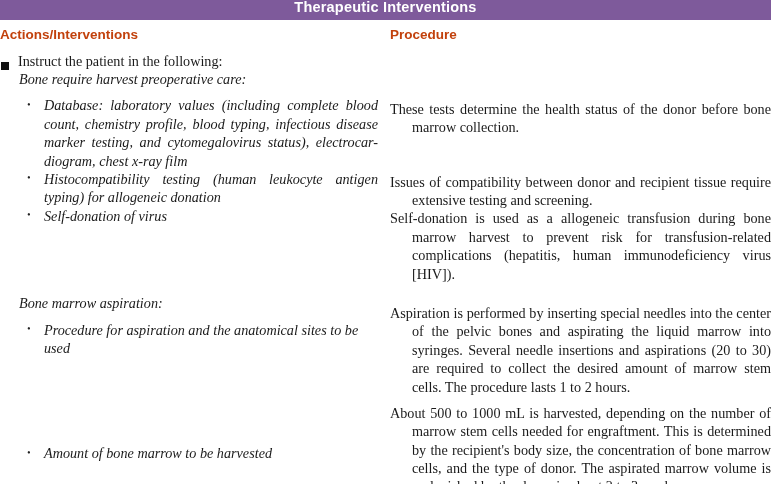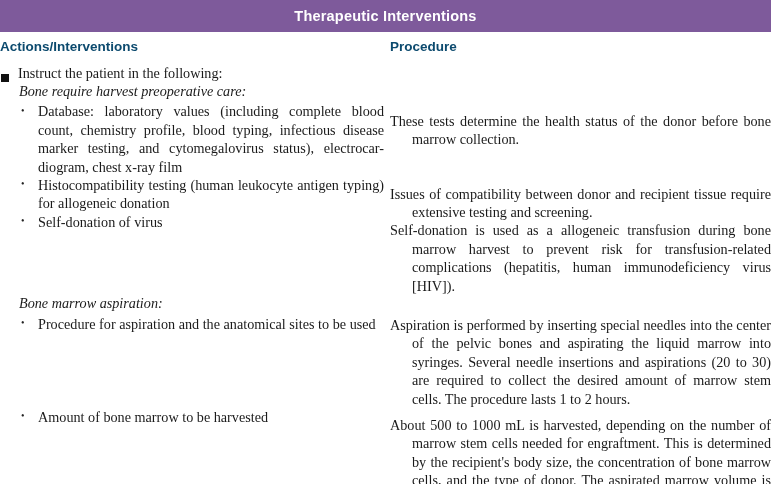--- a/index.html
+++ b/index.html
@@ -12,24 +12,23 @@
     width: 771px;
     height: 484px;
     font-family: "Liberation Serif", serif;
     color: #1a1a1a;
     overflow: hidden;
     position: relative;
   }
 
   
   .title-bar {
-    height: 32px;
+    height: 20px;
     background: #7e5a9b;
     display: flex;
-    align-items: center;
     justify-content: center;
     width: 771px;
     box-sizing: border-box;
   }
   .title-bar .title-text {
     font-family: "Liberation Sans", sans-serif;
     font-size: 14.5px;
     font-weight: 600;
     color: #ffffff;
     letter-spacing: 0.2px;
@@ -54,21 +53,21 @@
     width: 381px;
     flex: 0 0 381px;
     box-sizing: border-box;
     padding-left: 0px;
   }
 
   .col-head {
     font-family: "Liberation Sans", sans-serif;
     font-size: 13.5px;
     font-weight: 700;
-    color: #0c4a6e;
+    color: #c2410c;
     line-height: 1.1;
     margin: 0 0 9px 0;
     white-space: nowrap;
   }
 
   
   .lead-row {
     display: flex;
     align-items: flex-end;
     margin: 0 0 0 0;
@@ -89,22 +88,23 @@
 
   .sub-head {
     font-style: italic;
     font-size: 14.2px;
     line-height: 1.3;
     margin: 0 0 0 19px;
   }
 
   ul.dots {
     list-style: none;
-    margin: 2px;
+    margin: 8px;
     padding: 0;
+    font-style: italic;
   }
   ul.dots > li {
     position: relative;
     font-size: 14.2px;
     line-height: 1.295;
     margin: 0 0 0 0;
     padding-left: 36px;
     text-align: justify;
     text-justify: inter-word;
     hyphens: manual;

